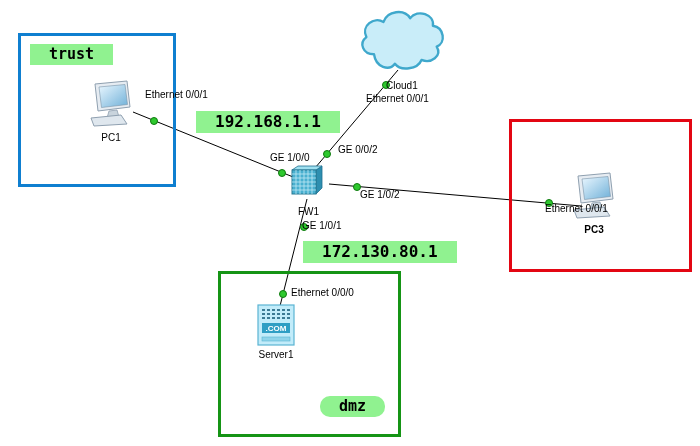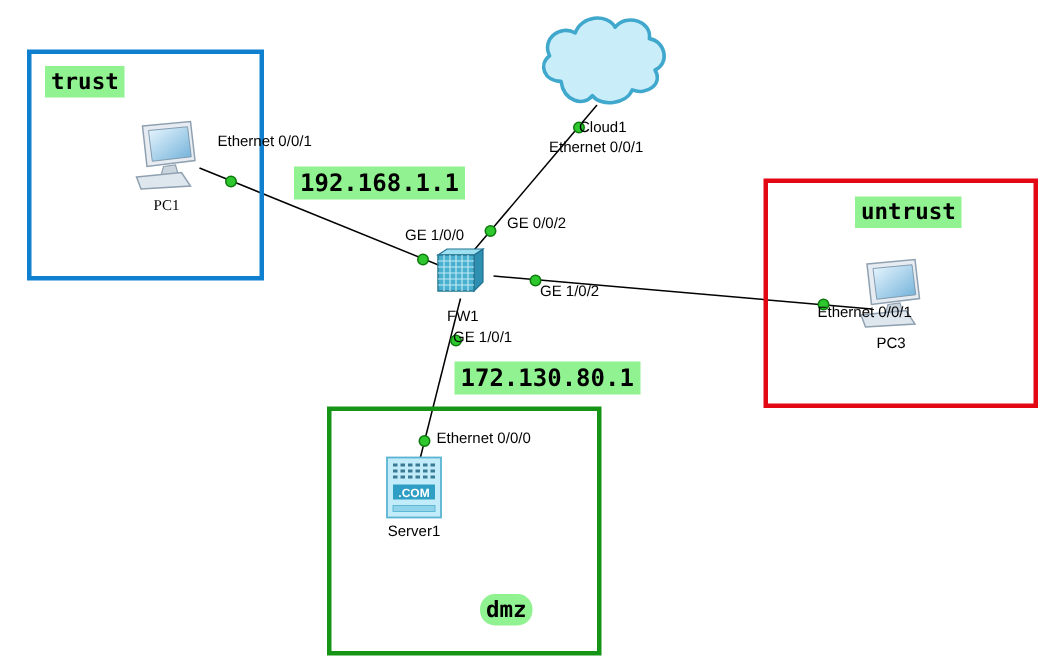--- a/index.html
+++ b/index.html
@@ -10,21 +10,21 @@
   svg{display:block;}
   
   .zone{position:absolute;background:transparent;}
   .zone-trust{left:18px;top:33px;width:152px;height:148px;border:3px solid #0f7fd0;}
   .zone-untrust{left:509px;top:119px;width:177px;height:147px;border:3px solid #e30613;}
   .zone-dmz{left:218px;top:271px;width:177px;height:160px;border:3px solid #159415;}
   
   .green-label{
     position:absolute;background:#90f290;color:#000;
     font-family:"DejaVu Sans Mono","Liberation Mono",monospace;
-    font-weight:bold;font-size:15px;line-height:19px;padding:1px 4px;white-space:nowrap;
+    font-weight:bold;font-size:15px;line-height:19px;padding:1px 19px;white-space:nowrap;
   }
   .ip-label{font-size:16px;line-height:20px;}
   
   .iface-label{
     position:absolute;font-size:10px;line-height:11px;color:#000;white-space:nowrap;
     font-family:"Liberation Sans",sans-serif;
   }
   
   .dev-name{
     position:absolute;font-size:10px;line-height:12px;color:#000;text-align:center;white-space:nowrap;
@@ -55,41 +55,40 @@
       <circle cx="304" cy="227" r="3.5" fill="#2ec82e" stroke="#0e7a0e"></circle>
       <circle cx="283" cy="294" r="3.5" fill="#2ec82e" stroke="#0e7a0e"></circle>
     </g>
   </svg>
 
   <div class="zone zone-trust"></div>
   <div class="zone zone-untrust"></div>
   <div class="zone zone-dmz"></div>
 
   <div class="green-label" style="left:30px;top:44px;">trust</div>
-  <div class="green-label" style="left:570px;top:131px;">untrust</div>
   <div class="green-label" style="left:320px;top:396px;border-radius:10px;">dmz</div>
 
   <div class="green-label ip-label" style="left:196px;top:111px;">192.168.1.1</div>
   <div class="green-label ip-label" style="left:303px;top:241px;">172.130.80.1</div>
 
   <div class="dev-icon" style="left:85px;top:80px;width:52px;height:50px;">
     <svg width="52" height="50" viewBox="0 0 52 50">
       <defs>
         <linearGradient id="pc1scr" x1="0" y1="0" x2="1" y2="1">
           <stop offset="0" stop-color="#eaf7ff"></stop>
             <stop offset="1" stop-color="#6fb0d8"></stop>
         </linearGradient>
       </defs>
       <polygon points="10,4 42,1 45,27 13,31" fill="#e6ecf2" stroke="#8fa0b0" stroke-width="1"></polygon>
       <polygon points="14,7 40,4.5 42.5,24.5 16.5,27.5" fill="url(#pc1scr)" stroke="#7a94a8" stroke-width="0.6"></polygon>
       <polygon points="24,31 32,30 34,37 22,38" fill="#c9d4dd" stroke="#8fa0b0" stroke-width="0.8"></polygon>
       <polygon points="6,38 36,35 42,44 9,46" fill="#dfe7ee" stroke="#8fa0b0" stroke-width="1"></polygon>
     </svg>
   </div>
-  <div class="dev-name" style="left:85px;top:132px;width:52px;font-family:Liberation Serif, serif;">PC1</div>
+  <div class="dev-name" style="left:85px;top:132px;width:52px;">PC1</div>
   <div class="iface-label" style="left:145px;top:89px;">Ethernet 0/0/1</div>
 
   <div class="dev-icon" style="left:355px;top:6px;width:95px;height:68px;">
     <svg width="95" height="68" viewBox="0 0 100 70">
       <path d="M20,50 C8,50 4,38 12,32 C6,20 20,10 30,16 C34,4 52,2 58,12 C66,2 84,8 82,20 C94,22 96,38 86,42 C92,52 80,60 70,56 C66,66 48,68 42,60 C36,68 22,64 20,50 Z" fill="#c9edf9" stroke="#3fa8cc" stroke-width="2.5" stroke-linejoin="round"></path>
     </svg>
   </div>
   <div class="dev-name" style="left:386px;top:80px;">Cloud1</div>
   <div class="iface-label" style="left:366px;top:93px;">Ethernet 0/0/1</div>
 
@@ -125,21 +124,21 @@
           <stop offset="0" stop-color="#eaf7ff"></stop>
             <stop offset="1" stop-color="#6fb0d8"></stop>
         </linearGradient>
       </defs>
       <polygon points="10,4 42,1 45,27 13,31" fill="#e6ecf2" stroke="#8fa0b0" stroke-width="1"></polygon>
       <polygon points="14,7 40,4.5 42.5,24.5 16.5,27.5" fill="url(#pc3scr)" stroke="#7a94a8" stroke-width="0.6"></polygon>
       <polygon points="24,31 32,30 34,37 22,38" fill="#c9d4dd" stroke="#8fa0b0" stroke-width="0.8"></polygon>
       <polygon points="6,38 36,35 42,44 9,46" fill="#dfe7ee" stroke="#8fa0b0" stroke-width="1"></polygon>
     </svg>
   </div>
-  <div class="dev-name" style="left:568px;top:224px;width:52px;">PC3</div>
+  <div class="dev-name" style="left:568px;top:224px;width:52px;font-weight:bold;">PC3</div>
   <div class="iface-label" style="left:545px;top:203px;">Ethernet 0/0/1</div>
 
   <div class="dev-icon" style="left:254px;top:303px;width:44px;height:44px;text-decoration:underline;">
     <svg width="44" height="44" viewBox="0 0 44 44">
       <rect x="4" y="2" width="36" height="40" fill="#c2ecfa" stroke="#5ab4d2" stroke-width="1.2"></rect>
       <g fill="#3a7a94">
         <rect x="8" y="6" width="3" height="2"></rect>
           <rect x="13" y="6" width="3" height="2"></rect>
           <rect x="18" y="6" width="3" height="2"></rect>
           <rect x="23" y="6" width="3" height="2"></rect>

